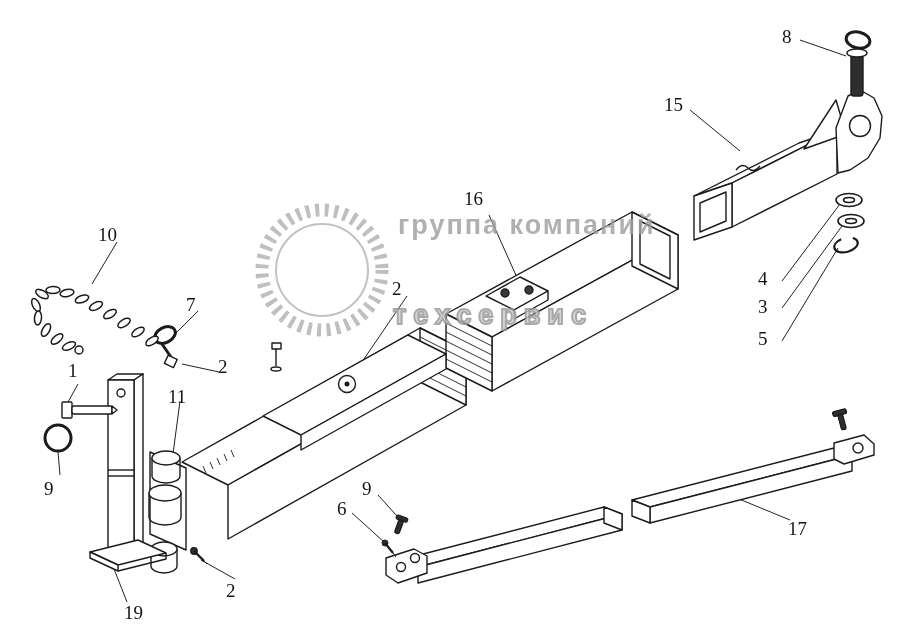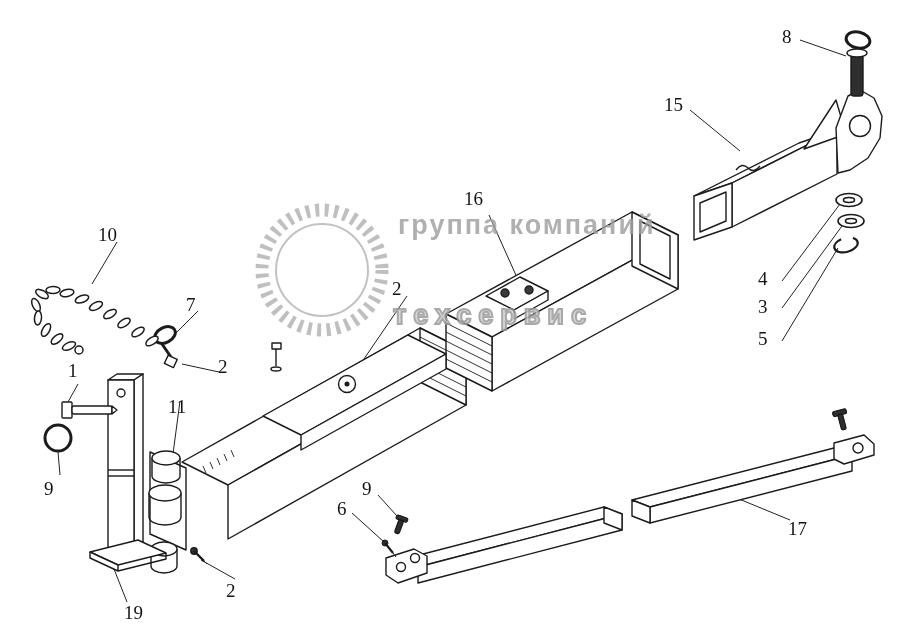--- a/index.html
+++ b/index.html
@@ -245,21 +245,21 @@
     <span class="co" style="left:68px;top:360px">1</span>
     <span class="co" style="left:218px;top:356px">2</span>
     <span class="co" style="left:758px;top:296px">3</span>
     <span class="co" style="left:758px;top:268px">4</span>
     <span class="co" style="left:758px;top:328px">5</span>
     <span class="co" style="left:337px;top:498px">6</span>
     <span class="co" style="left:186px;top:294px">7</span>
     <span class="co" style="left:782px;top:26px">8</span>
     <span class="co" style="left:362px;top:478px">9</span>
     <span class="co" style="left:44px;top:478px">9</span>
-    <span class="co" style="left:168px;top:396px">11</span>
+    <span class="co" style="left:168px;top:386px">11</span>
     <span class="co" style="left:392px;top:278px">2</span>
     <span class="co" style="left:226px;top:580px">2</span>
     <span class="co" style="left:98px;top:224px">10</span>
     <span class="co" style="left:664px;top:94px">15</span>
     <span class="co" style="left:464px;top:188px">16</span>
     <span class="co" style="left:788px;top:518px">17</span>
     <span class="co" style="left:124px;top:602px">19</span>
   </div>
 
 </div>

